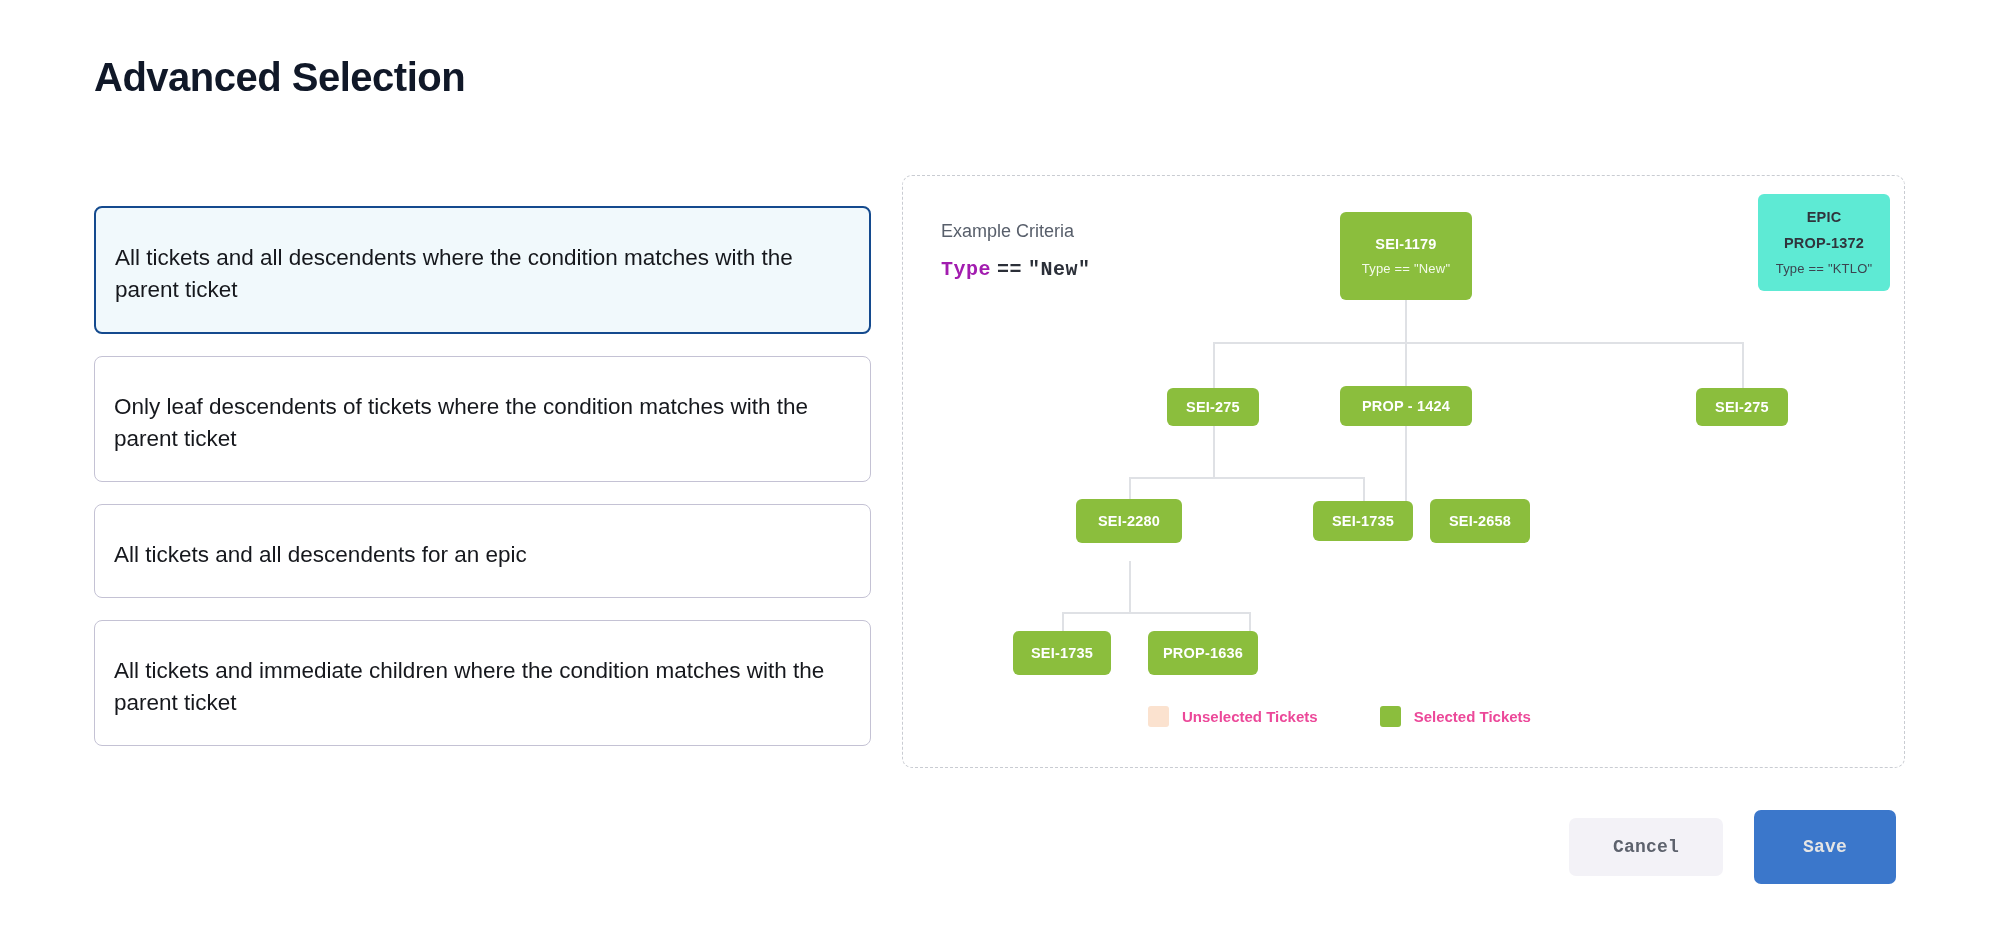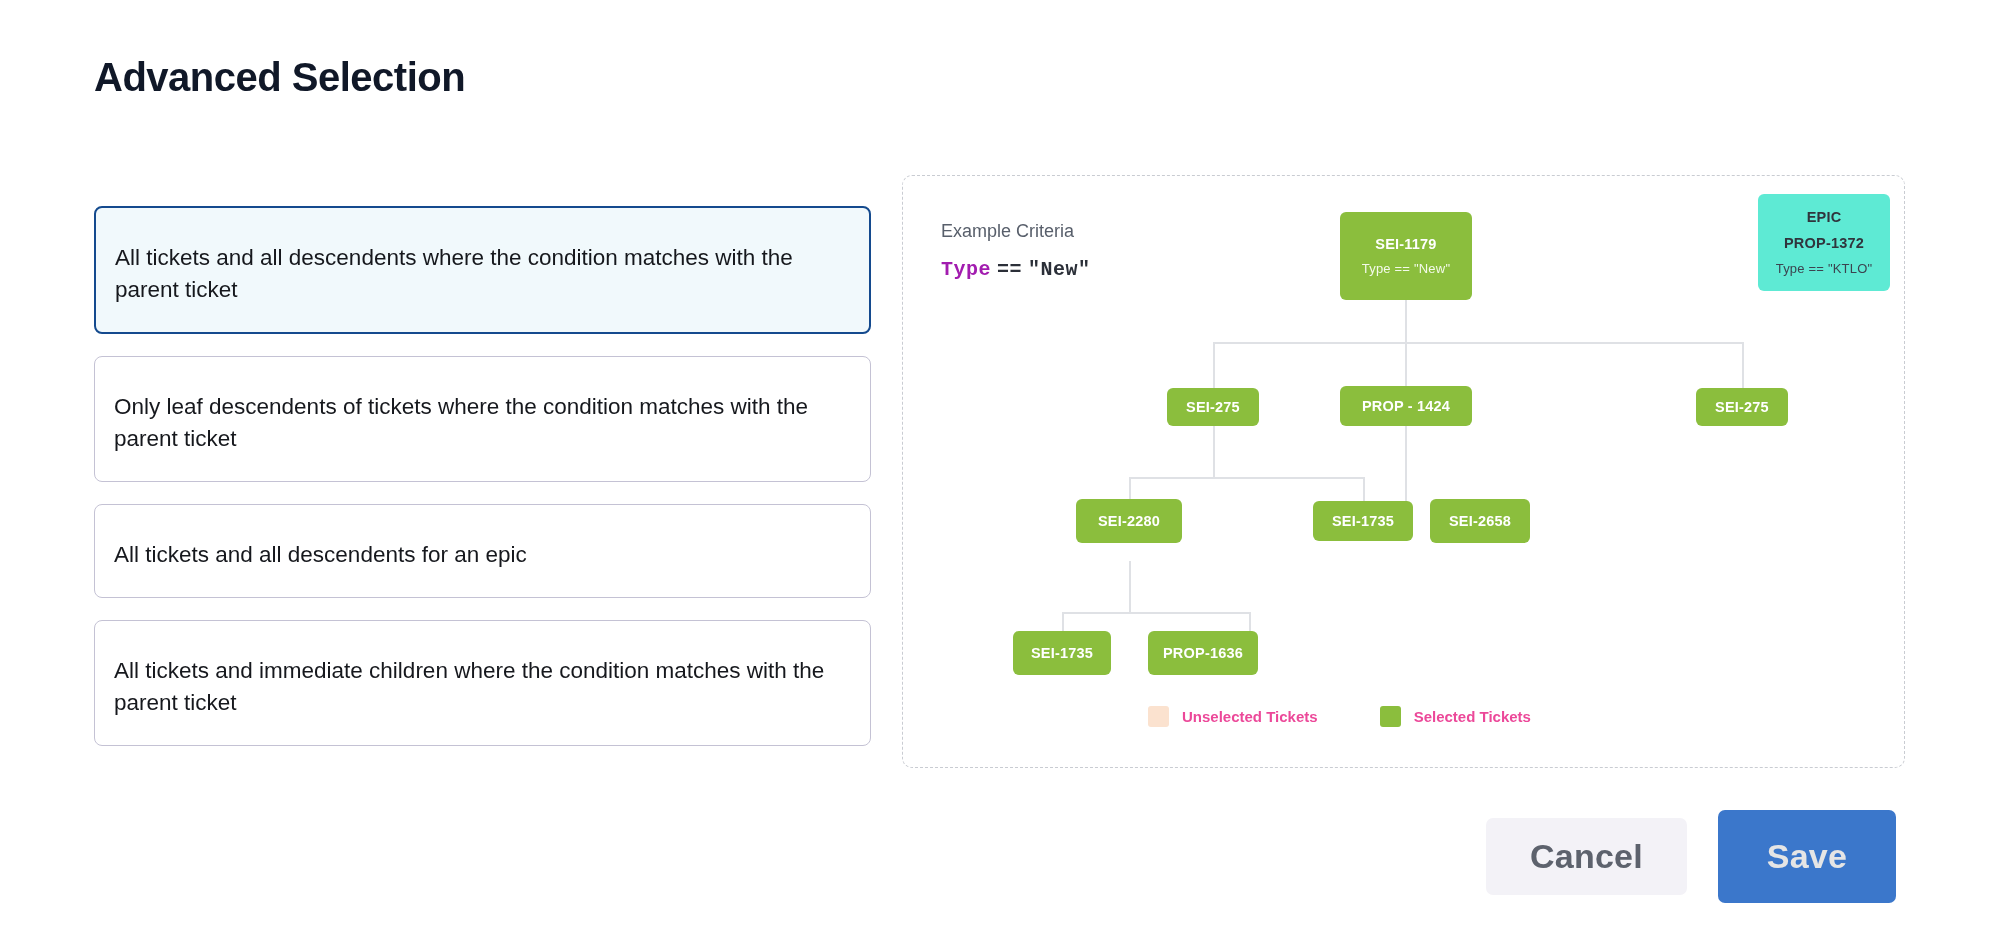--- a/index.html
+++ b/index.html
@@ -167,22 +167,22 @@
     position: absolute;
     right: 94px;
     top: 810px;
     display: flex;
     align-items: center;
     gap: 31px;
   }
   .btn {
     border: none;
     border-radius: 7px;
-    font-family: Liberation Sans, sans-serif;
-    font-size: 34px;
+    font-family: Liberation Mono, monospace;
+    font-size: 18px;
     font-weight: bold;
     cursor: pointer;
     letter-spacing: 0.2px;
   }
   .btn-cancel {
     background: #f3f2f7;
     color: #5d626d;
     padding: 19px 44px;
   }
   .btn-save {

